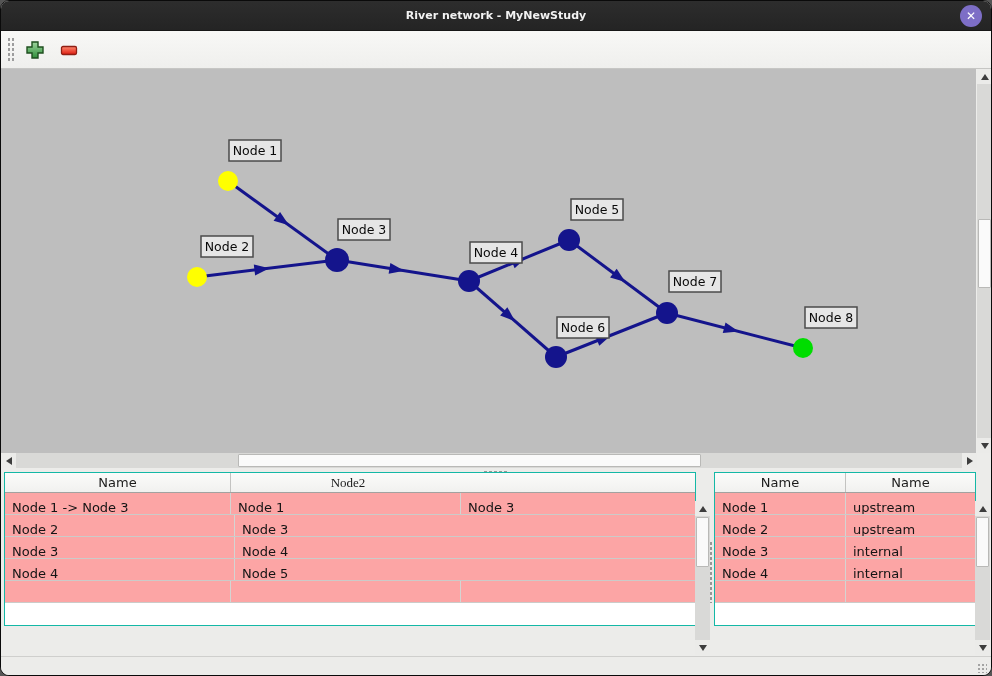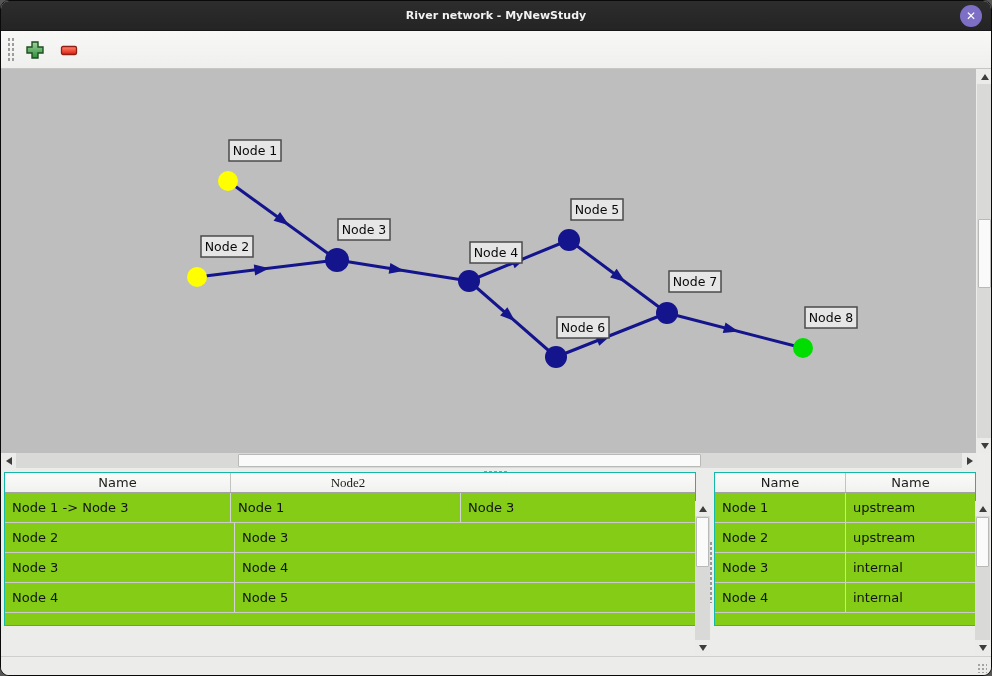--- a/index.html
+++ b/index.html
@@ -95,21 +95,21 @@
   .tri-down-big{ border-left:5px solid transparent; border-right:5px solid transparent; border-top:8px solid #1c1c1c; }
 
   
   .tablebox{ position:absolute; top:471px; background:#fff;
     border:1px solid #14b8a6; overflow:hidden; }
   .thead{ display:flex; height:20px; background:linear-gradient(#fbfbfa,#f1f1ef);
     border-bottom:1px solid #a2a2a0; }
   .th{ font-size:13px; color:#1b1b1b; text-align:center; line-height:19px;
     border-right:1px solid #c3c3c1; overflow:hidden; cursor:pointer; }
   .th:last-child{ border-right:none; }
-  .trow{ display:flex; height:30px; border-bottom:1px solid #cbcbc9; background:#84cc16;align-items:flex-end; }
+  .trow{ display:flex; height:22px; border-bottom:1px solid #cbcbc9; background:#fca5a5; }
   .td{ font-size:13px; color:#141414; line-height:29px; padding-left:7px;
     border-right:1px solid #d4d4d2; overflow:hidden; white-space:nowrap; cursor:default; }
   .td:last-child{ border-right:none; }
 
   
   .statusbar{
     position:absolute; left:0; top:655px; width:100%; height:20px;
     background:#ececea; border-top:1px solid #cfcfcd;
   }
   .resize-grip{ position:absolute; right:4px; bottom:3px; width:10px; height:10px;

